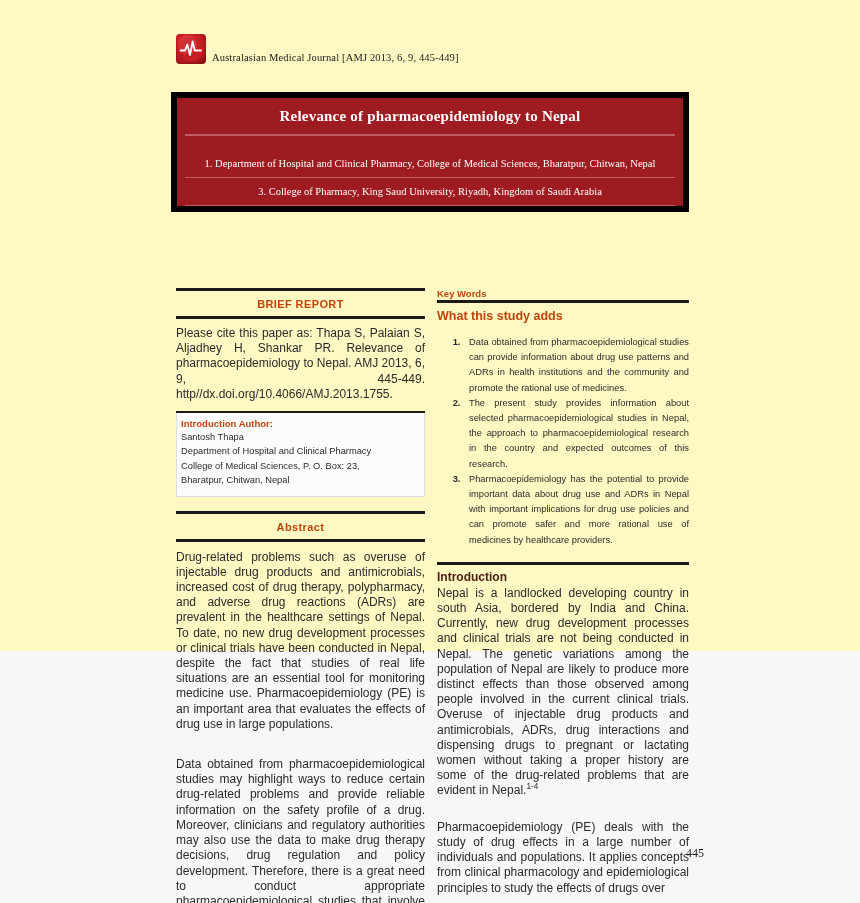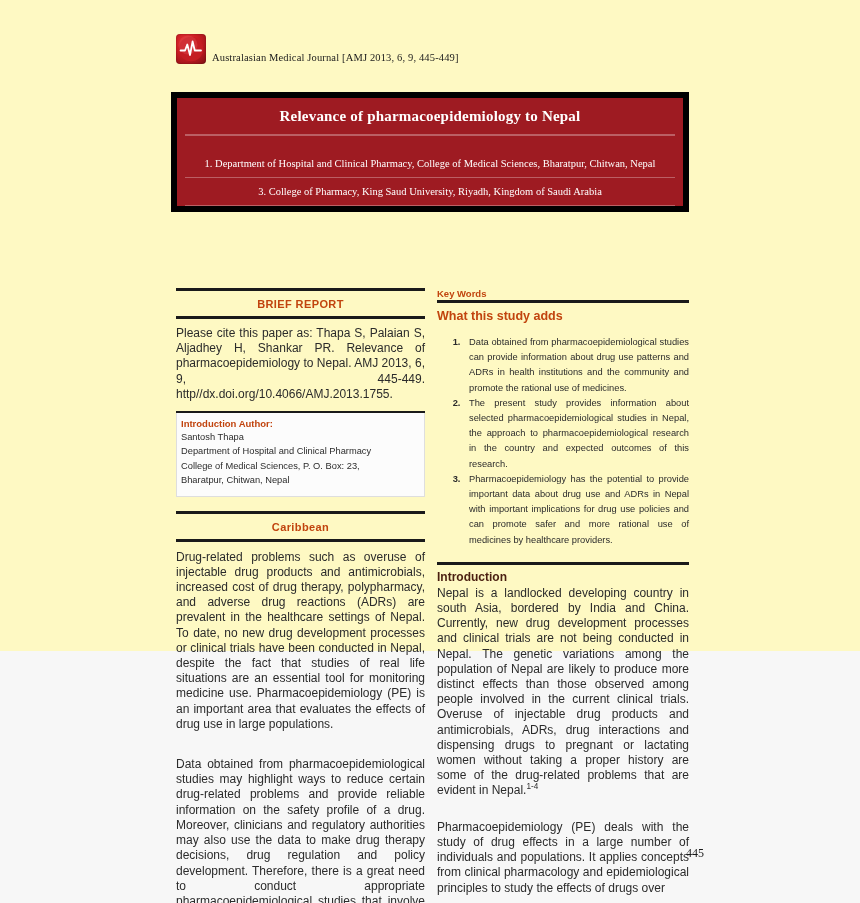--- a/index.html
+++ b/index.html
@@ -277,21 +277,21 @@
       <div class="sec-head-small">Introduction Author:</div>
       <div class="corr-line">Santosh Thapa</div>
       <div class="corr-line">Department of Hospital and Clinical Pharmacy</div>
       <div class="corr-line justify">College of Medical Sciences, P. O. Box: 23,</div>
       <div class="corr-line">Bharatpur, Chitwan, Nepal</div>
     </div>
 
     <div class="spacer-14"></div>
 
     <div class="rule-thick"></div>
-    <div class="sec-head-center">Caribbean</div>
+    <div class="sec-head-center">Abstract</div>
     <div class="rule-thick"></div>
 
     <div class="spacer-8"></div>
 
     <p class="body">Drug-related problems such as overuse of injectable drug products and antimicrobials, increased cost of drug therapy, polypharmacy, and adverse drug reactions (ADRs) are prevalent in the healthcare settings of Nepal. To date, no new drug development processes or clinical trials have been conducted in Nepal, despite the fact that studies of real life situations are an essential tool for monitoring medicine use. Pharmacoepidemiology (PE) is an important area that evaluates the effects of drug use in large populations.</p>
 
     <div class="spacer-12"></div>
 
     <p class="body">Data obtained from pharmacoepidemiological studies may highlight ways to reduce certain drug-related problems and provide reliable information on the safety profile of a drug. Moreover, clinicians and regulatory authorities may also use the data to make drug therapy decisions, drug regulation and policy development. Therefore, there is a great need to conduct appropriate pharmacoepidemiological studies that involve multiple regions and in various groups of the population of Nepal, to collect unbiased and reliable information on drug use.</p>
   </div>

